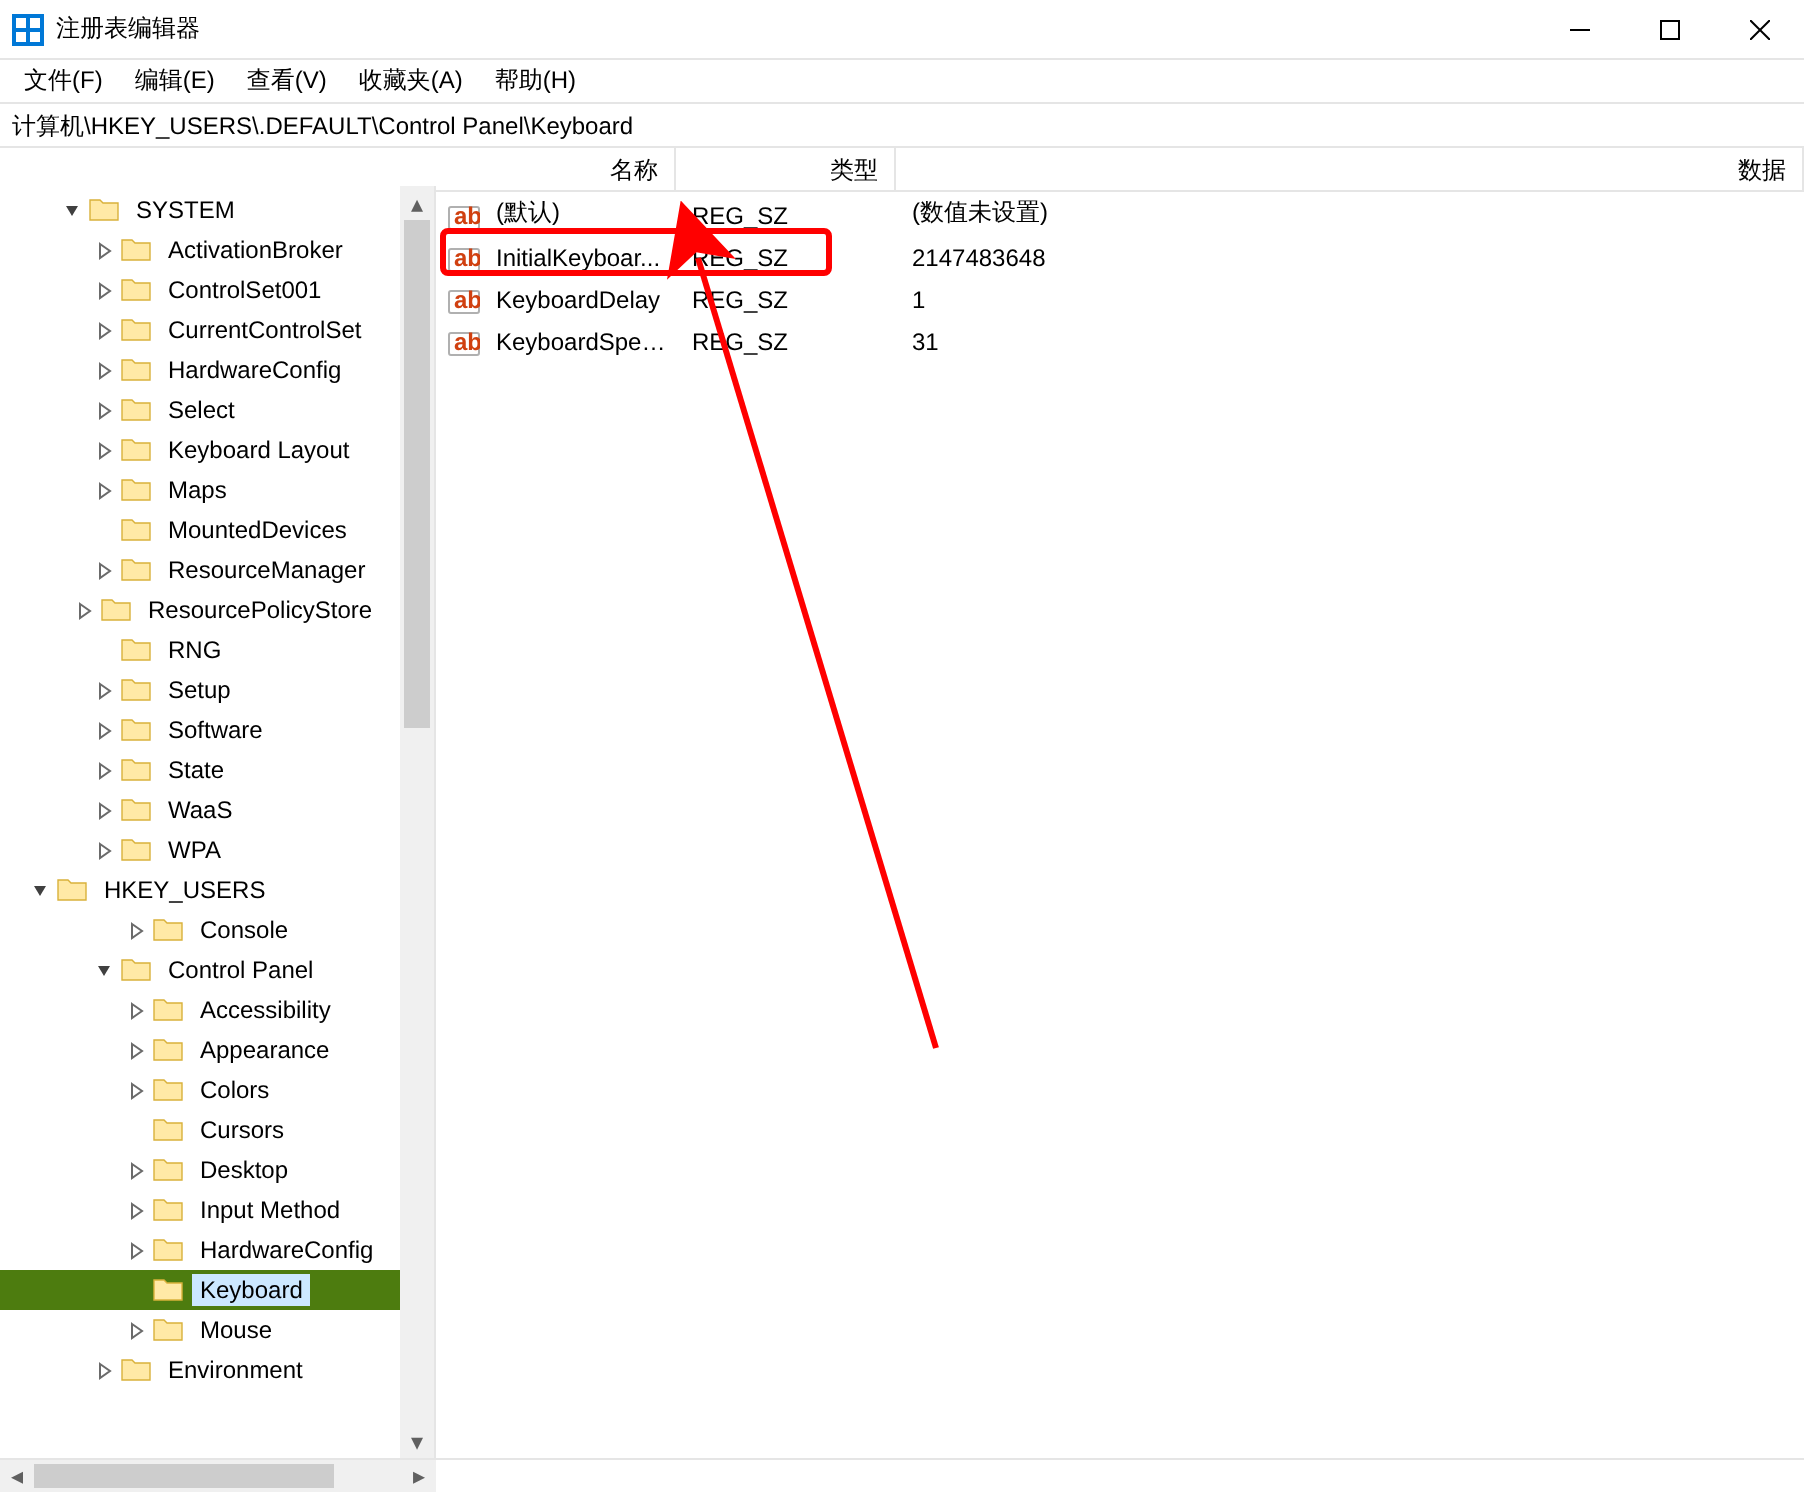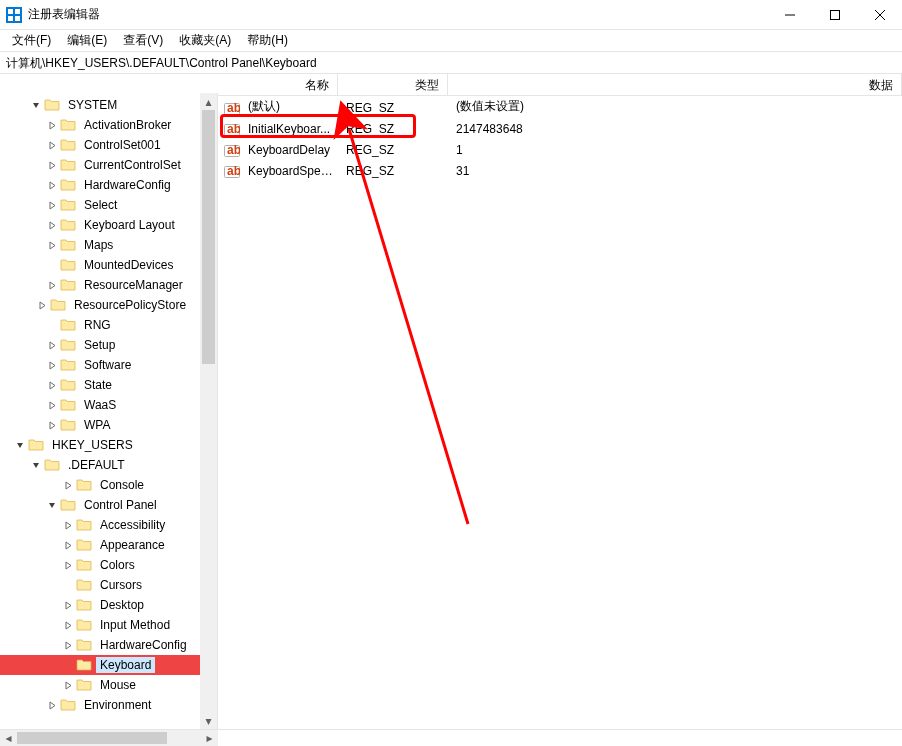--- a/index.html
+++ b/index.html
@@ -20,21 +20,21 @@
 
 .addressbar { height: 22px; border-bottom: 1px solid #e5e5e5; padding: 3px 6px; background: #fff; }
 
 
 .content { display: flex; height: calc(746px - 30px - 22px - 22px - 17px); }
 .tree-pane { width: 218px; overflow-y: auto; overflow-x: hidden; border-right: 1px solid #e5e5e5; padding-top: 2px; position: relative; margin-top: 19px; }
 .list-pane { flex: 1; position: relative; }
 
 
 .tree-node { display: flex; align-items: center; height: 20px; white-space: nowrap; cursor: default; }
-.tree-node.selected { background: #ef4444; }
+.tree-node.selected { background: #4d7c0f; }
 .expander { width: 16px; height: 16px; display: inline-flex; align-items: center; justify-content: center; color: #6b6b6b; flex-shrink:0; }
 .expander.open { color: #404040; }
 .expander.none { visibility: hidden; }
 .folder-icon { width: 16px; height: 16px; display: inline-flex; align-items: center; justify-content: center; margin-right: 4px; flex-shrink:0; }
 .folder-icon svg { width: 16px; height: 16px; }
 .tree-node .label { padding: 1px 4px; }
 .tree-node.selected .label { background: #cce8ff; }
 
 
 .list-header { display: flex; height: 22px; border-bottom: 1px solid #e5e5e5; }
@@ -334,33 +334,20 @@
           <svg width="9" height="9">
             <path d="M1 2 L7 2 L4 7 Z" fill="#404040"></path>
           </svg>
         </span>
         <span class="folder-icon">
           <svg viewBox="0 0 16 16">
             <path d="M1 3 h5 l1.5 1.5 H15 V13 H1 Z" fill="#ffe9a6" stroke="#d9b13b" stroke-width="0.7"></path>
           </svg>
         </span>
         <span class="label">HKEY_USERS</span>
-      </div>
-      <div class="tree-node" style="padding-left:28px">
-        <span class="expander open">
-          <svg width="9" height="9">
-            <path d="M1 2 L7 2 L4 7 Z" fill="#404040"></path>
-          </svg>
-        </span>
-        <span class="folder-icon">
-          <svg viewBox="0 0 16 16">
-            <path d="M1 3 h5 l1.5 1.5 H15 V13 H1 Z" fill="#ffe9a6" stroke="#d9b13b" stroke-width="0.7"></path>
-          </svg>
-        </span>
-        <span class="label">.DEFAULT</span>
       </div>
       <div class="tree-node" style="padding-left:60px">
         <span class="expander">
           <svg width="9" height="9">
             <path d="M2 1 L7 4.5 L2 8 Z" fill="none" stroke="#6b6b6b" stroke-width="1"></path>
           </svg>
         </span>
         <span class="folder-icon">
           <svg viewBox="0 0 16 16">
             <path d="M1 3 h5 l1.5 1.5 H15 V13 H1 Z" fill="#ffe9a6" stroke="#d9b13b" stroke-width="0.7"></path>

